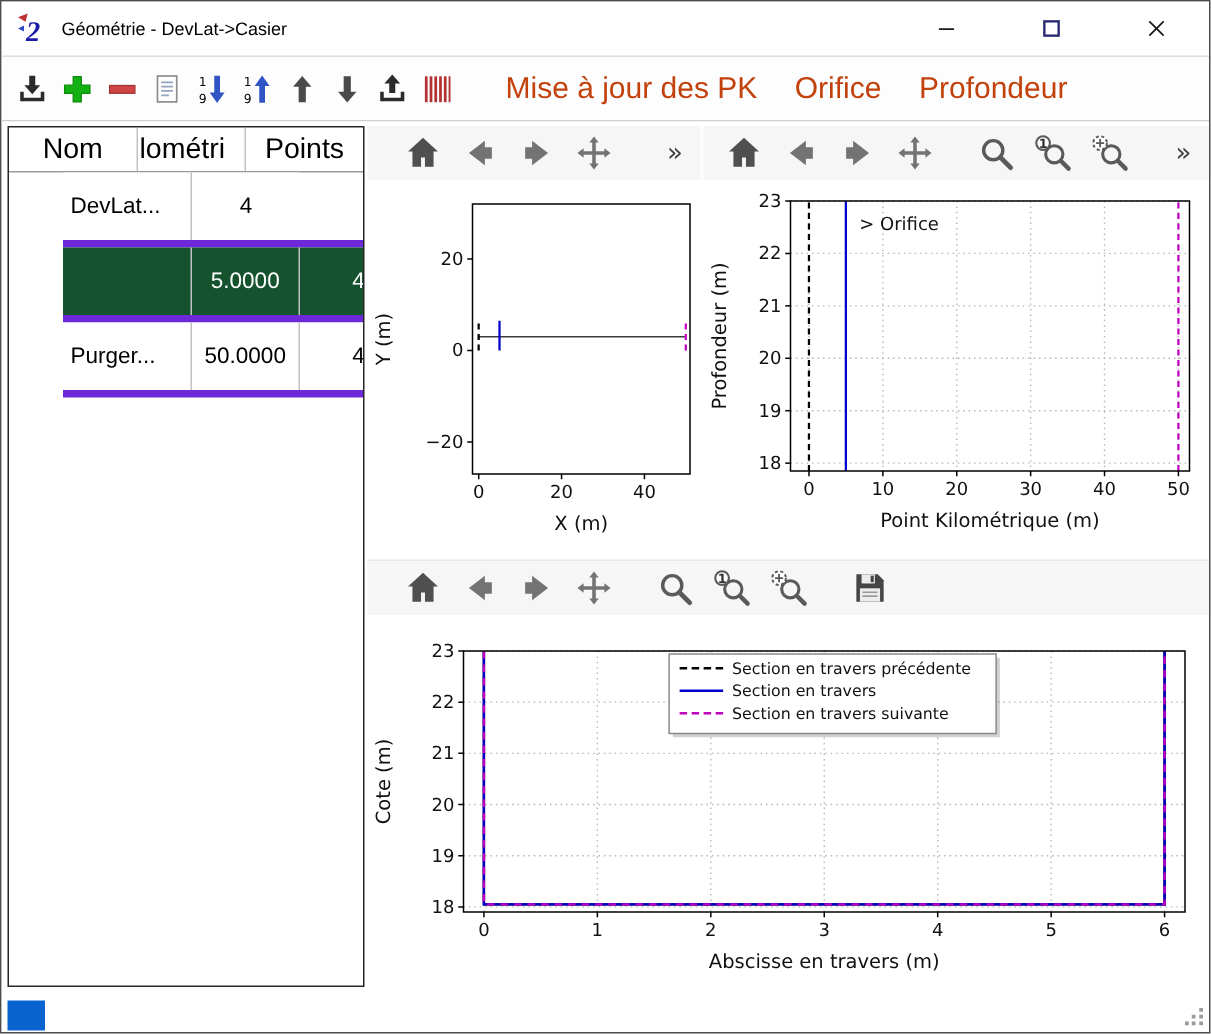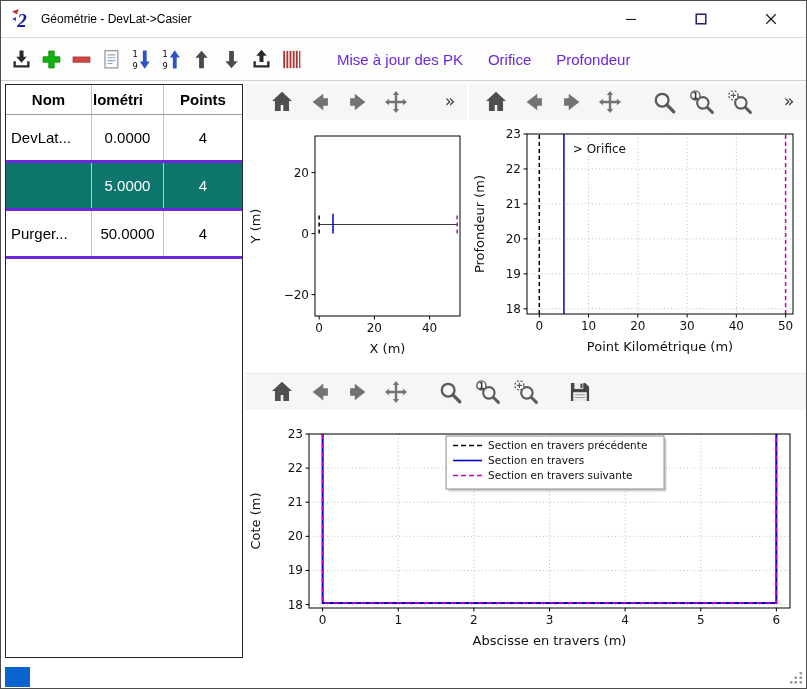--- a/index.html
+++ b/index.html
@@ -12,38 +12,38 @@
   .app-icon svg{width:24px;height:24px;display:block;}
   .title-text{margin-left:8px;font-size:12px;color:#000;white-space:nowrap;}
   .win-controls{margin-left:auto;display:flex;height:100%;}
   .win-btn{width:70px;height:100%;display:flex;align-items:center;justify-content:center;}
   .win-btn svg{width:22px;height:22px;display:block;}
 
   
   .toolbar{height:43px;box-sizing:border-box;display:flex;align-items:center;gap:7px;padding-left:9px;background:#fdfdfd;border-bottom:1px solid #cfcfcf;}
   .tb-icon{width:23px;height:23px;flex:0 0 auto;}
   .tb-icon svg{width:23px;height:23px;display:block;}
-  .tb-text{font-size:15px;color:#6d28d9;padding:3px 9px;white-space:nowrap;}
+  .tb-text{font-size:20px;color:#c2410c;padding:3px 9px;white-space:nowrap;}
   .gap-left{margin-left:18px;}
 
   
   .content{position:absolute;left:0;top:80px;width:805px;height:581px;background:#fff;}
 
   
   .table-panel{position:absolute;left:4px;top:3px;width:238px;height:574px;box-sizing:border-box;border:1px solid #262626;background:#fff;overflow:hidden;}
   .thead{display:grid;grid-template-columns:86px 72px 78px;height:29px;border-bottom:1px solid #9a9a9a;}
-  .th{display:flex;align-items:center;justify-content:center;font-weight:bold;font-size:15px;border-right:1px solid #c2c2c2;overflow:hidden;white-space:nowrap;}
+  .th{display:flex;align-items:center;justify-content:center;font-weight:normal;font-size:19px;border-right:1px solid #c2c2c2;overflow:hidden;white-space:nowrap;}
   .th.c1{justify-content:flex-start;padding-left:1px;}
   .th.c2{border-right:none;}
-  .trow{display:grid;grid-template-columns:86px 72px 78px;height:45px;border-bottom:3px solid #6d28d9;}
+  .trow{display:grid;grid-template-columns:86px 72px 78px;height:45px;border-bottom:5px solid #6d28d9;margin-left:36px;}
   .tcell{display:flex;align-items:center;font-size:15px;border-right:1px solid #c2c2c2;overflow:hidden;white-space:nowrap;background:#fff;color:#000;}
   .tcell.c0{padding-left:5px;}
   .tcell.c1,.tcell.c2{justify-content:center;}
   .tcell.c2{border-right:none;}
-  .trow.sel .tcell{background:#0f766e;color:#fff;}
+  .trow.sel .tcell{background:#14532d;color:#fff;}
 
   
   .panel{position:absolute;background:#fff;}
   .panel-a{left:244px;top:3px;width:222px;height:282px;}
   .panel-b{left:468px;top:3px;width:337px;height:282px;}
   .panel-c{left:244px;top:292px;width:561px;height:287px;box-sizing:border-box;border-top:1px solid #e8e8e8;}
   .panel-toolbar{height:36px;display:flex;align-items:center;gap:8px;background:#f6f6f6;}
   .panel-a .panel-toolbar,.panel-c .panel-toolbar{padding-left:22px;}
   .panel-b .panel-toolbar{padding-left:12px;}
   .mpl-btn{width:30px;height:30px;display:flex;align-items:center;justify-content:center;flex:0 0 auto;}
@@ -164,21 +164,20 @@
 
     <div class="table-panel">
       <div class="thead">
         <div class="th c0">Nom</div>
         <div class="th c1">lométri</div>
         <div class="th c2">Points</div>
       </div>
       <div class="tbody">
           <div class="trow">
             <div class="tcell c0">DevLat...</div>
-            <div class="tcell c1">0.0000</div>
             <div class="tcell c2">4</div>
           </div>
           <div class="trow sel">
             <div class="tcell c0"></div>
             <div class="tcell c1">5.0000</div>
             <div class="tcell c2">4</div>
           </div>
           <div class="trow">
             <div class="tcell c0">Purger...</div>
             <div class="tcell c1">50.0000</div>

